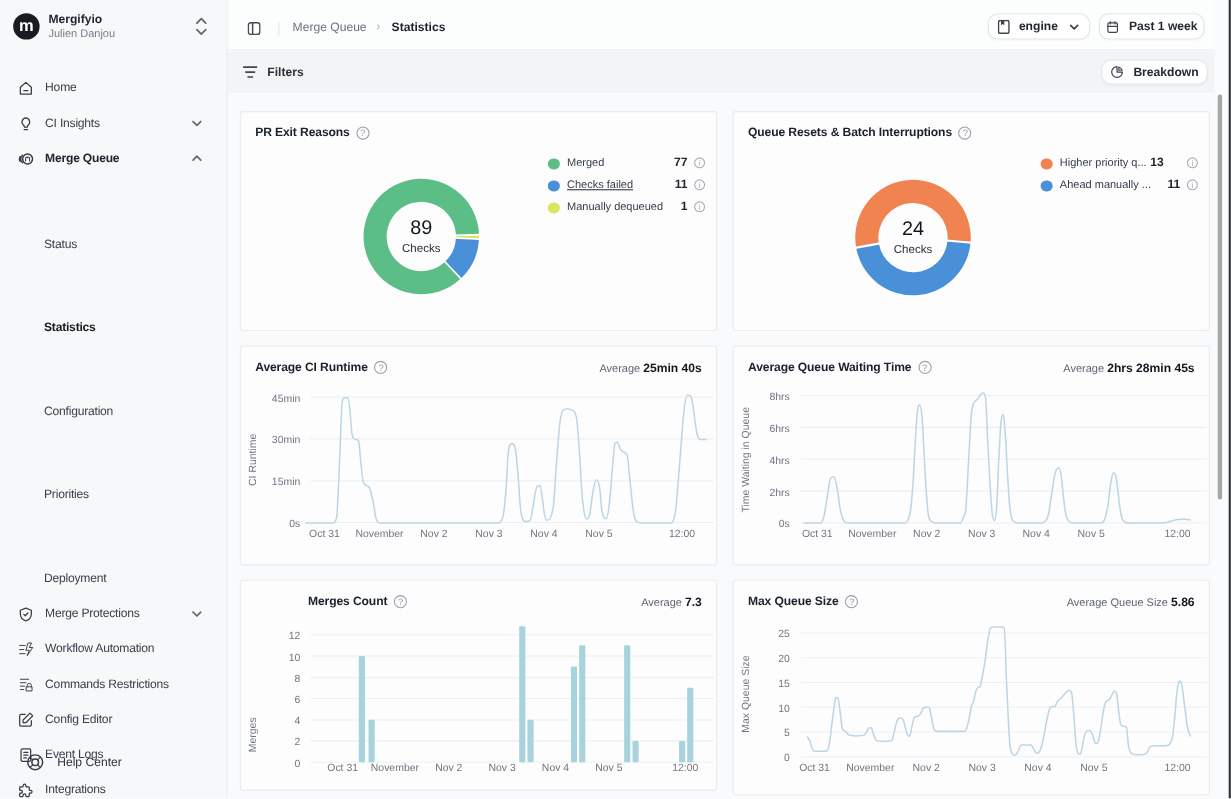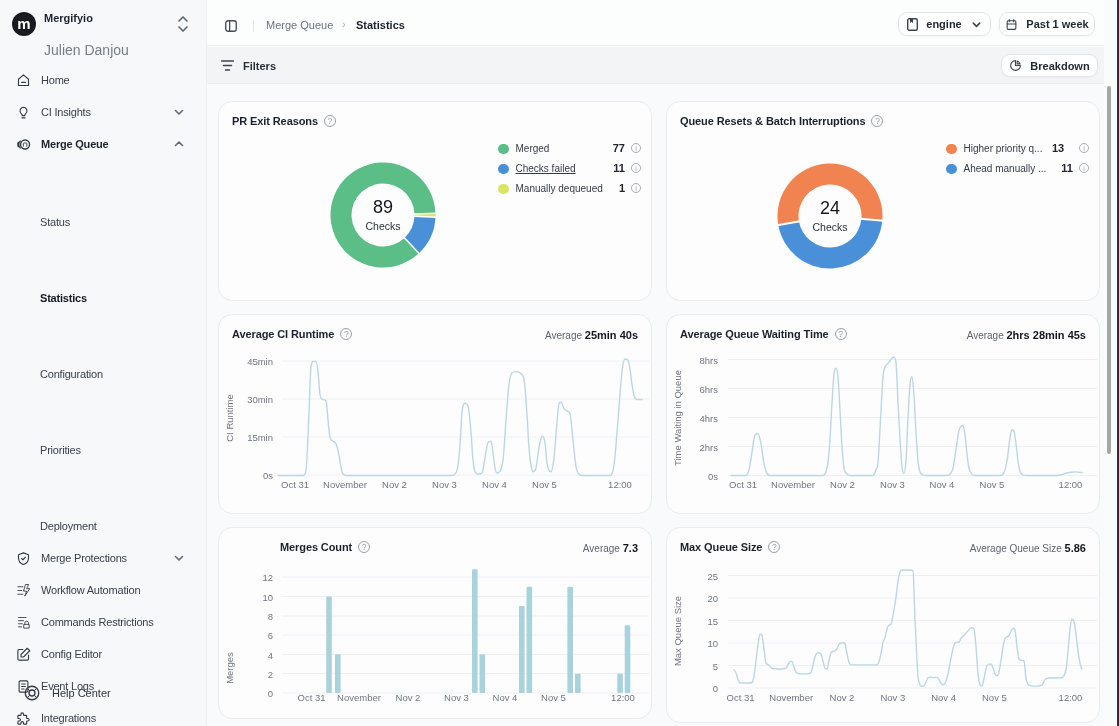--- a/index.html
+++ b/index.html
@@ -2,39 +2,39 @@
 <html><head>
 <meta charset="utf-8">
 <style>
 * { margin:0; padding:0; box-sizing:border-box; }
 html,body { width:1119px; height:726px; overflow:hidden; font-family:"Liberation Sans", sans-serif; background:rgba(249,250,251,0.99); }
 body { transform:translateZ(0); }
 .sidebar { position:absolute; left:0; top:0; width:207px; height:726px; background:rgba(247,248,249,0.99); border-right:1px solid #edeff1; z-index:5; }
 .userrow { position:absolute; left:12px; top:10px; width:183px; height:30px; }
 .logo { position:absolute; left:0; top:2px; width:24px; height:24px; border-radius:50%; background:rgba(22,24,29,0.99); color:#fff; text-align:center; font-weight:bold; font-size:15px; line-height:24px; }
 .uname { position:absolute; left:32px; top:2px; font-size:11px; font-weight:700; color:#1d2430; }
-.usub { position:absolute; left:32px; top:32px; font-size:14px; color:#767d89; }
+.usub { position:absolute; left:32px; top:16px; font-size:10px; color:#767d89; }
 .updown { position:absolute; right:6px; top:4px; }
 nav { position:absolute; top:64px; left:0; width:207px; }
 .nit { position:relative; height:32px; display:flex; align-items:center; padding-left:16px; color:#38404d; font-size:11px; letter-spacing:-0.2px; }
 .nit .txt { margin-left:10px; }
 .nsub { position:relative; height:28px; display:flex; align-items:center; padding-left:40px; color:#38404d; font-size:11px; letter-spacing:-0.2px;margin-top:48px; }
 .chev { position:absolute; right:22px; }
 svg.ic { width:15px; height:15px; stroke:#353c46; stroke-width:1.8; fill:none; stroke-linecap:round; stroke-linejoin:round; }
 .help { position:absolute; left:23px; top:684px; display:flex; align-items:center; color:#2b3340; font-size:11px; }
 .main { position:absolute; left:207px; top:0; width:912px; height:726px; }
 .hdr { position:absolute; left:0; top:0; width:912px; height:46px; background:rgba(252,253,253,0.99); border-bottom:1px solid #eceef1; }
 .toolbar { position:absolute; left:0; top:47px; width:912px; height:37px; background:rgba(243,244,246,0.99); border-bottom:1px solid #eceef1; }
 .content { position:absolute; left:0; top:84px; width:912px; height:642px; background:rgba(249,250,251,0.99); }
 .bc1 { position:absolute; left:59px; top:19px; font-size:11px; color:#6b7380; }
 .bcsep { position:absolute; left:135px; top:18px; font-size:11px; color:#a9afb8; }
 .bc2 { position:absolute; left:149px; top:19px; font-size:11px; font-weight:700; color:#1b212c; }
 .vline { position:absolute; left:46px; top:20px; width:1px; height:12px; background:#e3e5e9; }
 .btn { position:absolute; background:rgba(255,255,255,0.99); border:1px solid #e3e5e9; border-radius:9px; box-shadow:0 1px 2px rgba(20,24,32,.04); display:flex; align-items:center; justify-content:center; font-size:11px; font-weight:700; color:#232933; white-space:nowrap; }
-.card { position:absolute; background:rgba(253,253,254,0.99); border:1px solid #e9ebee; border-radius:14px; }
+.card { position:absolute; background:rgba(253,253,254,0.99); border:1px solid #e9ebee; border-radius:3px; }
 .ctitle { position:absolute; left:13px; font-size:11px; font-weight:700; color:#1b212c; display:flex; align-items:center; letter-spacing:-0.1px;}
 .avg { position:absolute; right:13px; font-size:10px; color:#5d6570; }
 .avg b { color:#12171f; font-weight:700; font-size:11px; }
 .qicon { display:inline-block; width:12px; height:12px; border:1px solid #98a0ab; border-radius:50%; color:#98a0ab; font-size:8.5px; line-height:11px; text-align:center; margin-left:6px; font-weight:400;}
 .legrow { position:absolute; display:flex; align-items:flex-end; font-size:10px; color:#343c48; height:12px; }
 .legdot { width:10.5px; height:10.5px; border-radius:50%; margin-right:7px; }
 .legval { position:absolute; font-weight:700; color:#21262f; font-size:11px !important; }
 .iinfo { position:absolute; width:10px; height:10px; border:1px solid #a7adb6; border-radius:50%; color:#a7adb6; font-size:7.5px; text-align:center; line-height:9.5px; }
 .scroll { position:absolute; left:1104px; top:0; width:15px; height:726px; background:rgba(250,251,252,0.99); z-index:10; }
 .thumb { position:absolute; left:3px; top:86px; width:4px; height:368px; background:#a6a6a6; border-radius:2px; }
@@ -201,21 +201,21 @@
     <div class="ctitle" style="top:13px;">Queue Resets &amp; Batch Interruptions<span class="qicon">?</span></div>
     <svg style="position:absolute;left:108px;top:59px;" width="110" height="110">
           <path d="M3.30 64.12 A52.5 52.5 0 1 1 107.30 59.58 L86.38 57.75 A31.5 31.5 0 1 0 23.98 60.47 Z" fill="#f0834f"></path>
 <path d="M107.30 59.58 A52.5 52.5 0 0 1 3.30 64.12 L23.98 60.47 A31.5 31.5 0 0 0 86.38 57.75 Z" fill="#4a90d9"></path>
           <line x1="85.38" y1="57.66" x2="108.30" y2="59.66" stroke="#fff" stroke-width="2"></line>
 <line x1="24.96" y1="60.30" x2="2.31" y2="64.29" stroke="#fff" stroke-width="2"></line>
         </svg>
     <div style="position:absolute;left:133px;top:96px;width:60px;text-align:center;font-size:18px;color:#12171f;">24</div>
     <div style="position:absolute;left:133px;top:119px;width:60px;text-align:center;font-size:10.5px;color:#2a3038;">Checks</div>
     <div class="legrow" style="left:279px;top:40px;"><span class="legdot" style="background:#f0834f;"></span>Higher priority q...</div>
-    <div class="legval" style="left:385px;top:40px;width:21px;font-size:13px;">13</div>
+    <div class="legval" style="left:370px;top:40px;width:21px;text-align:right;font-size:13px;">13</div>
     <div class="iinfo" style="left:412px;top:41px;">i</div>
     <div class="legrow" style="left:279px;top:60px;"><span class="legdot" style="background:#4a90d9;"></span>Ahead manually ...</div>
     <div class="legval" style="left:385px;top:60px;width:21px;text-align:right;font-size:13px;">11</div>
     <div class="iinfo" style="left:412px;top:61px;">i</div>
   </div>
 
   <div class="card" style="left:11px;top:230px;width:434px;height:200px;">
     <div class="ctitle" style="top:13px;">Average CI Runtime<span class="qicon">?</span></div>
     <div class="avg" style="top:14px;">Average <b>25min 40s</b></div>
     <svg style="position:absolute;left:0;top:0;" width="434" height="200">

